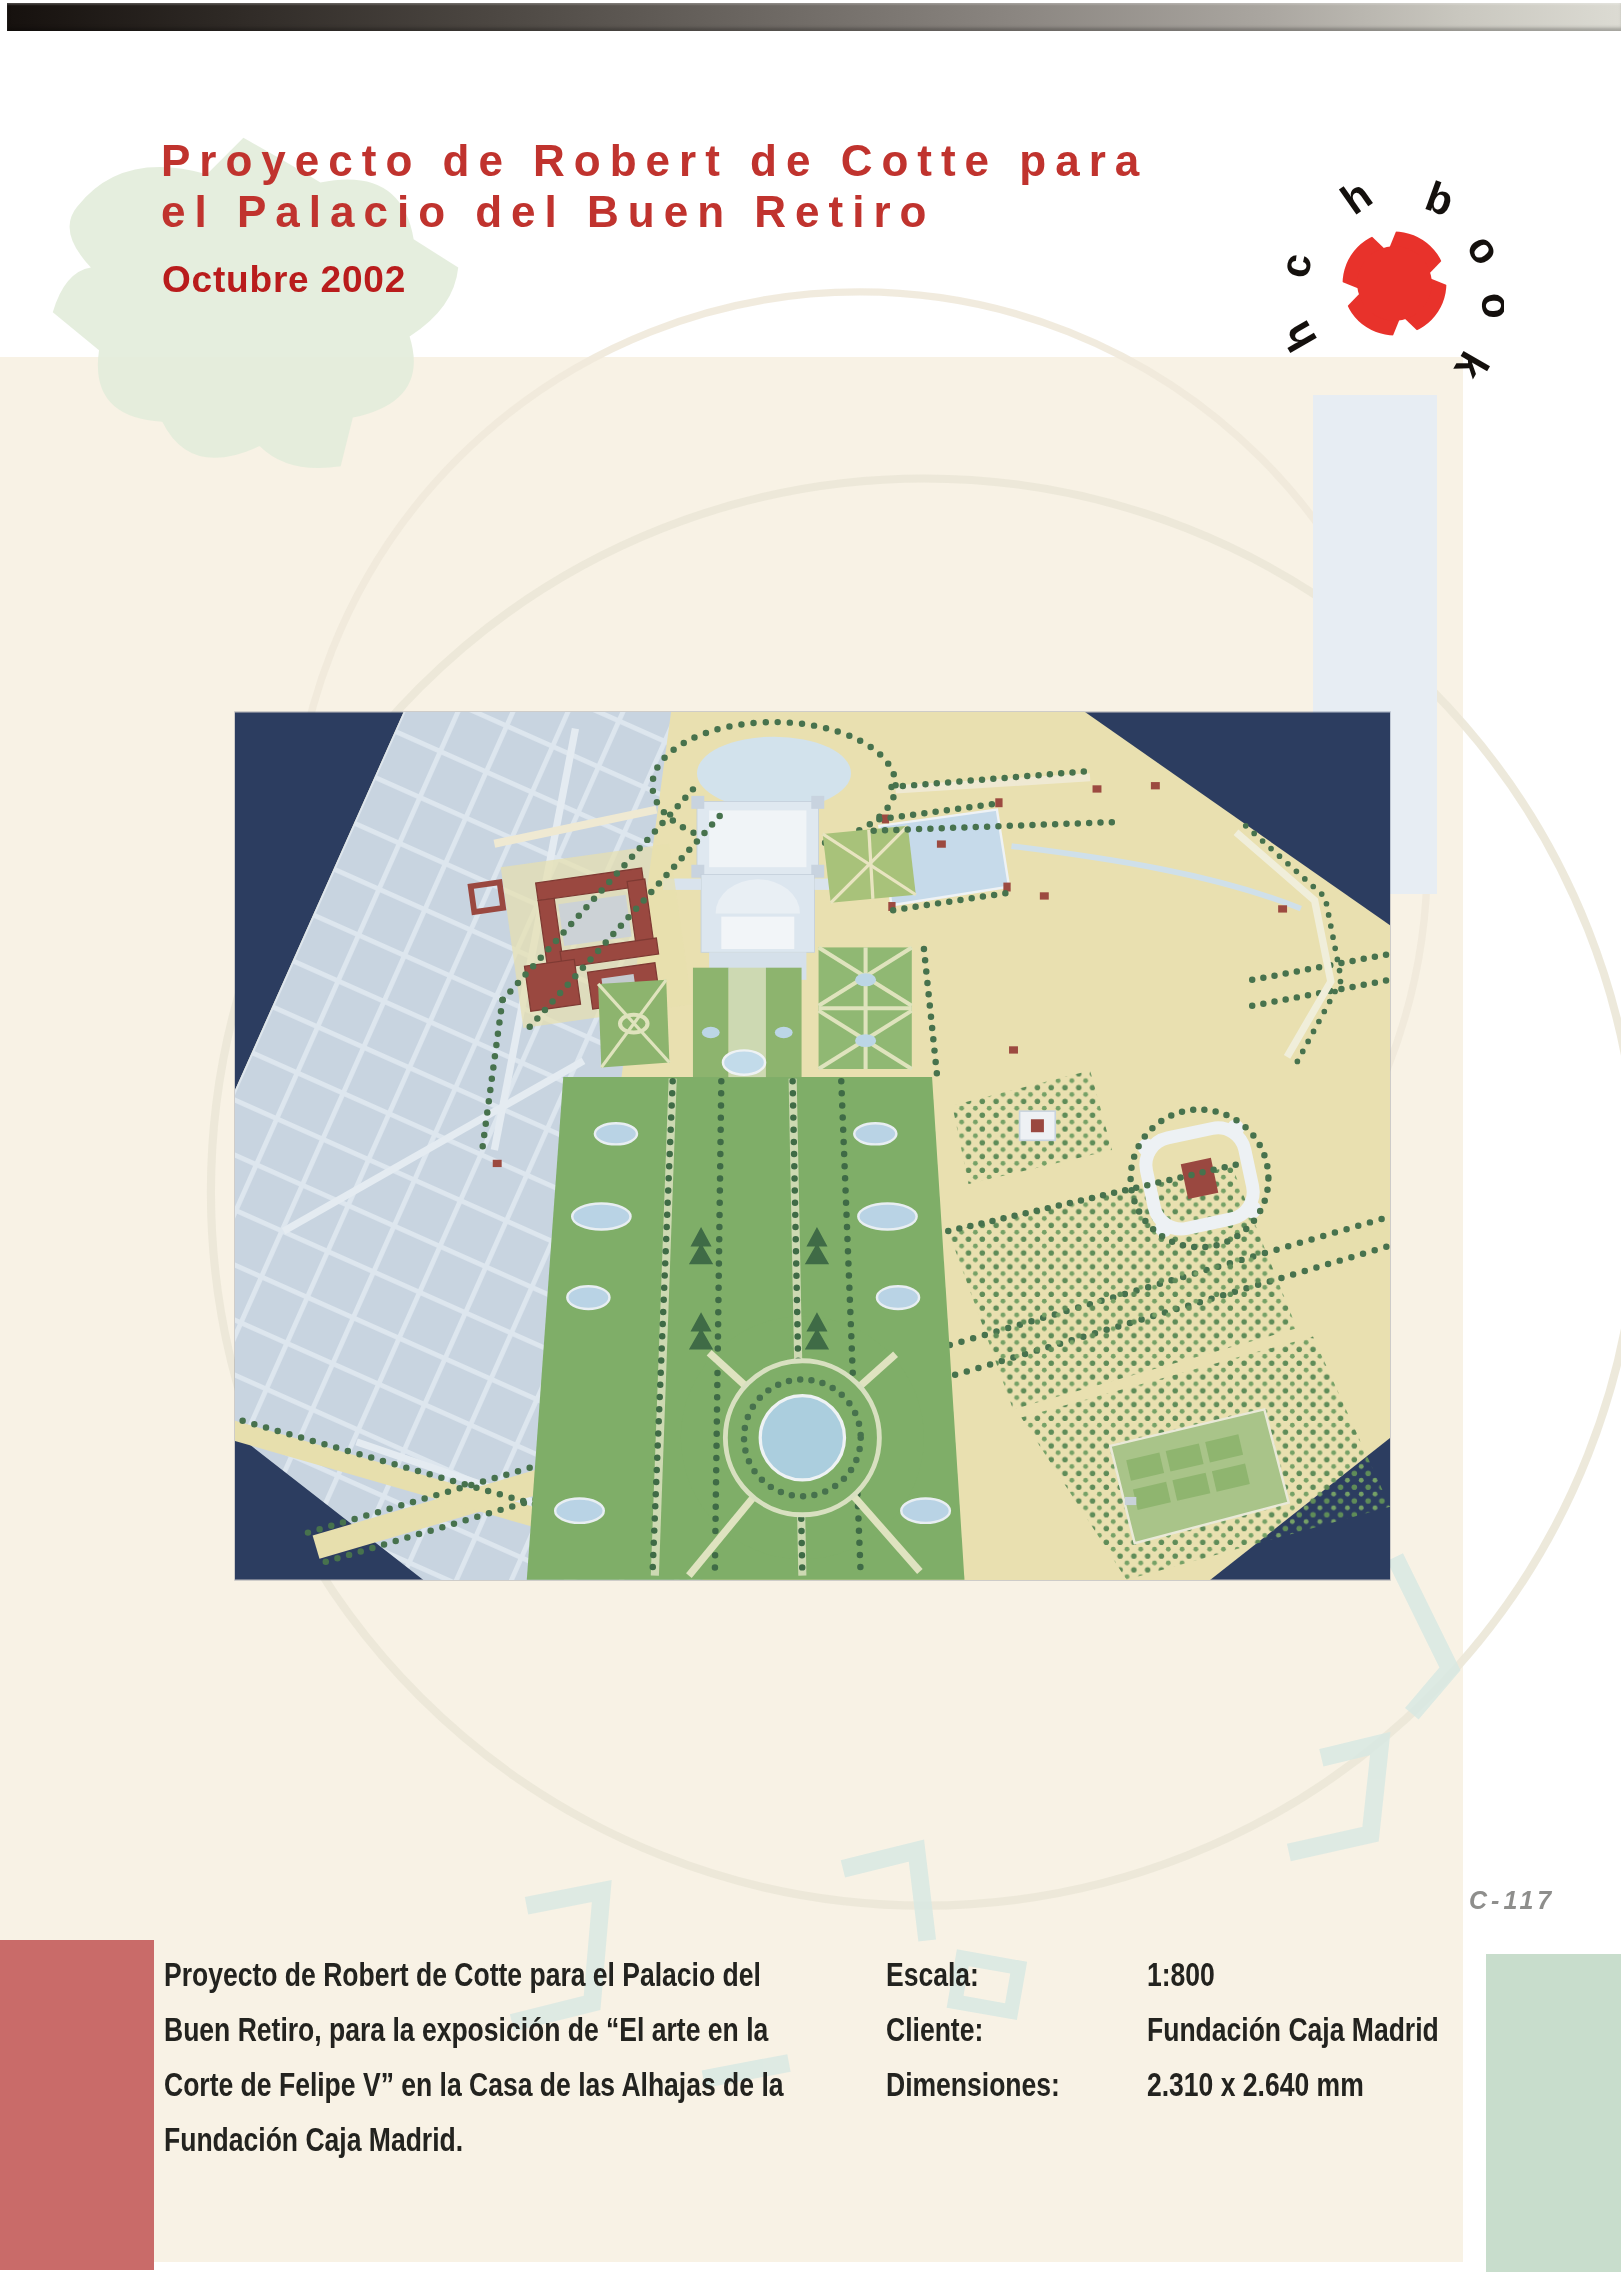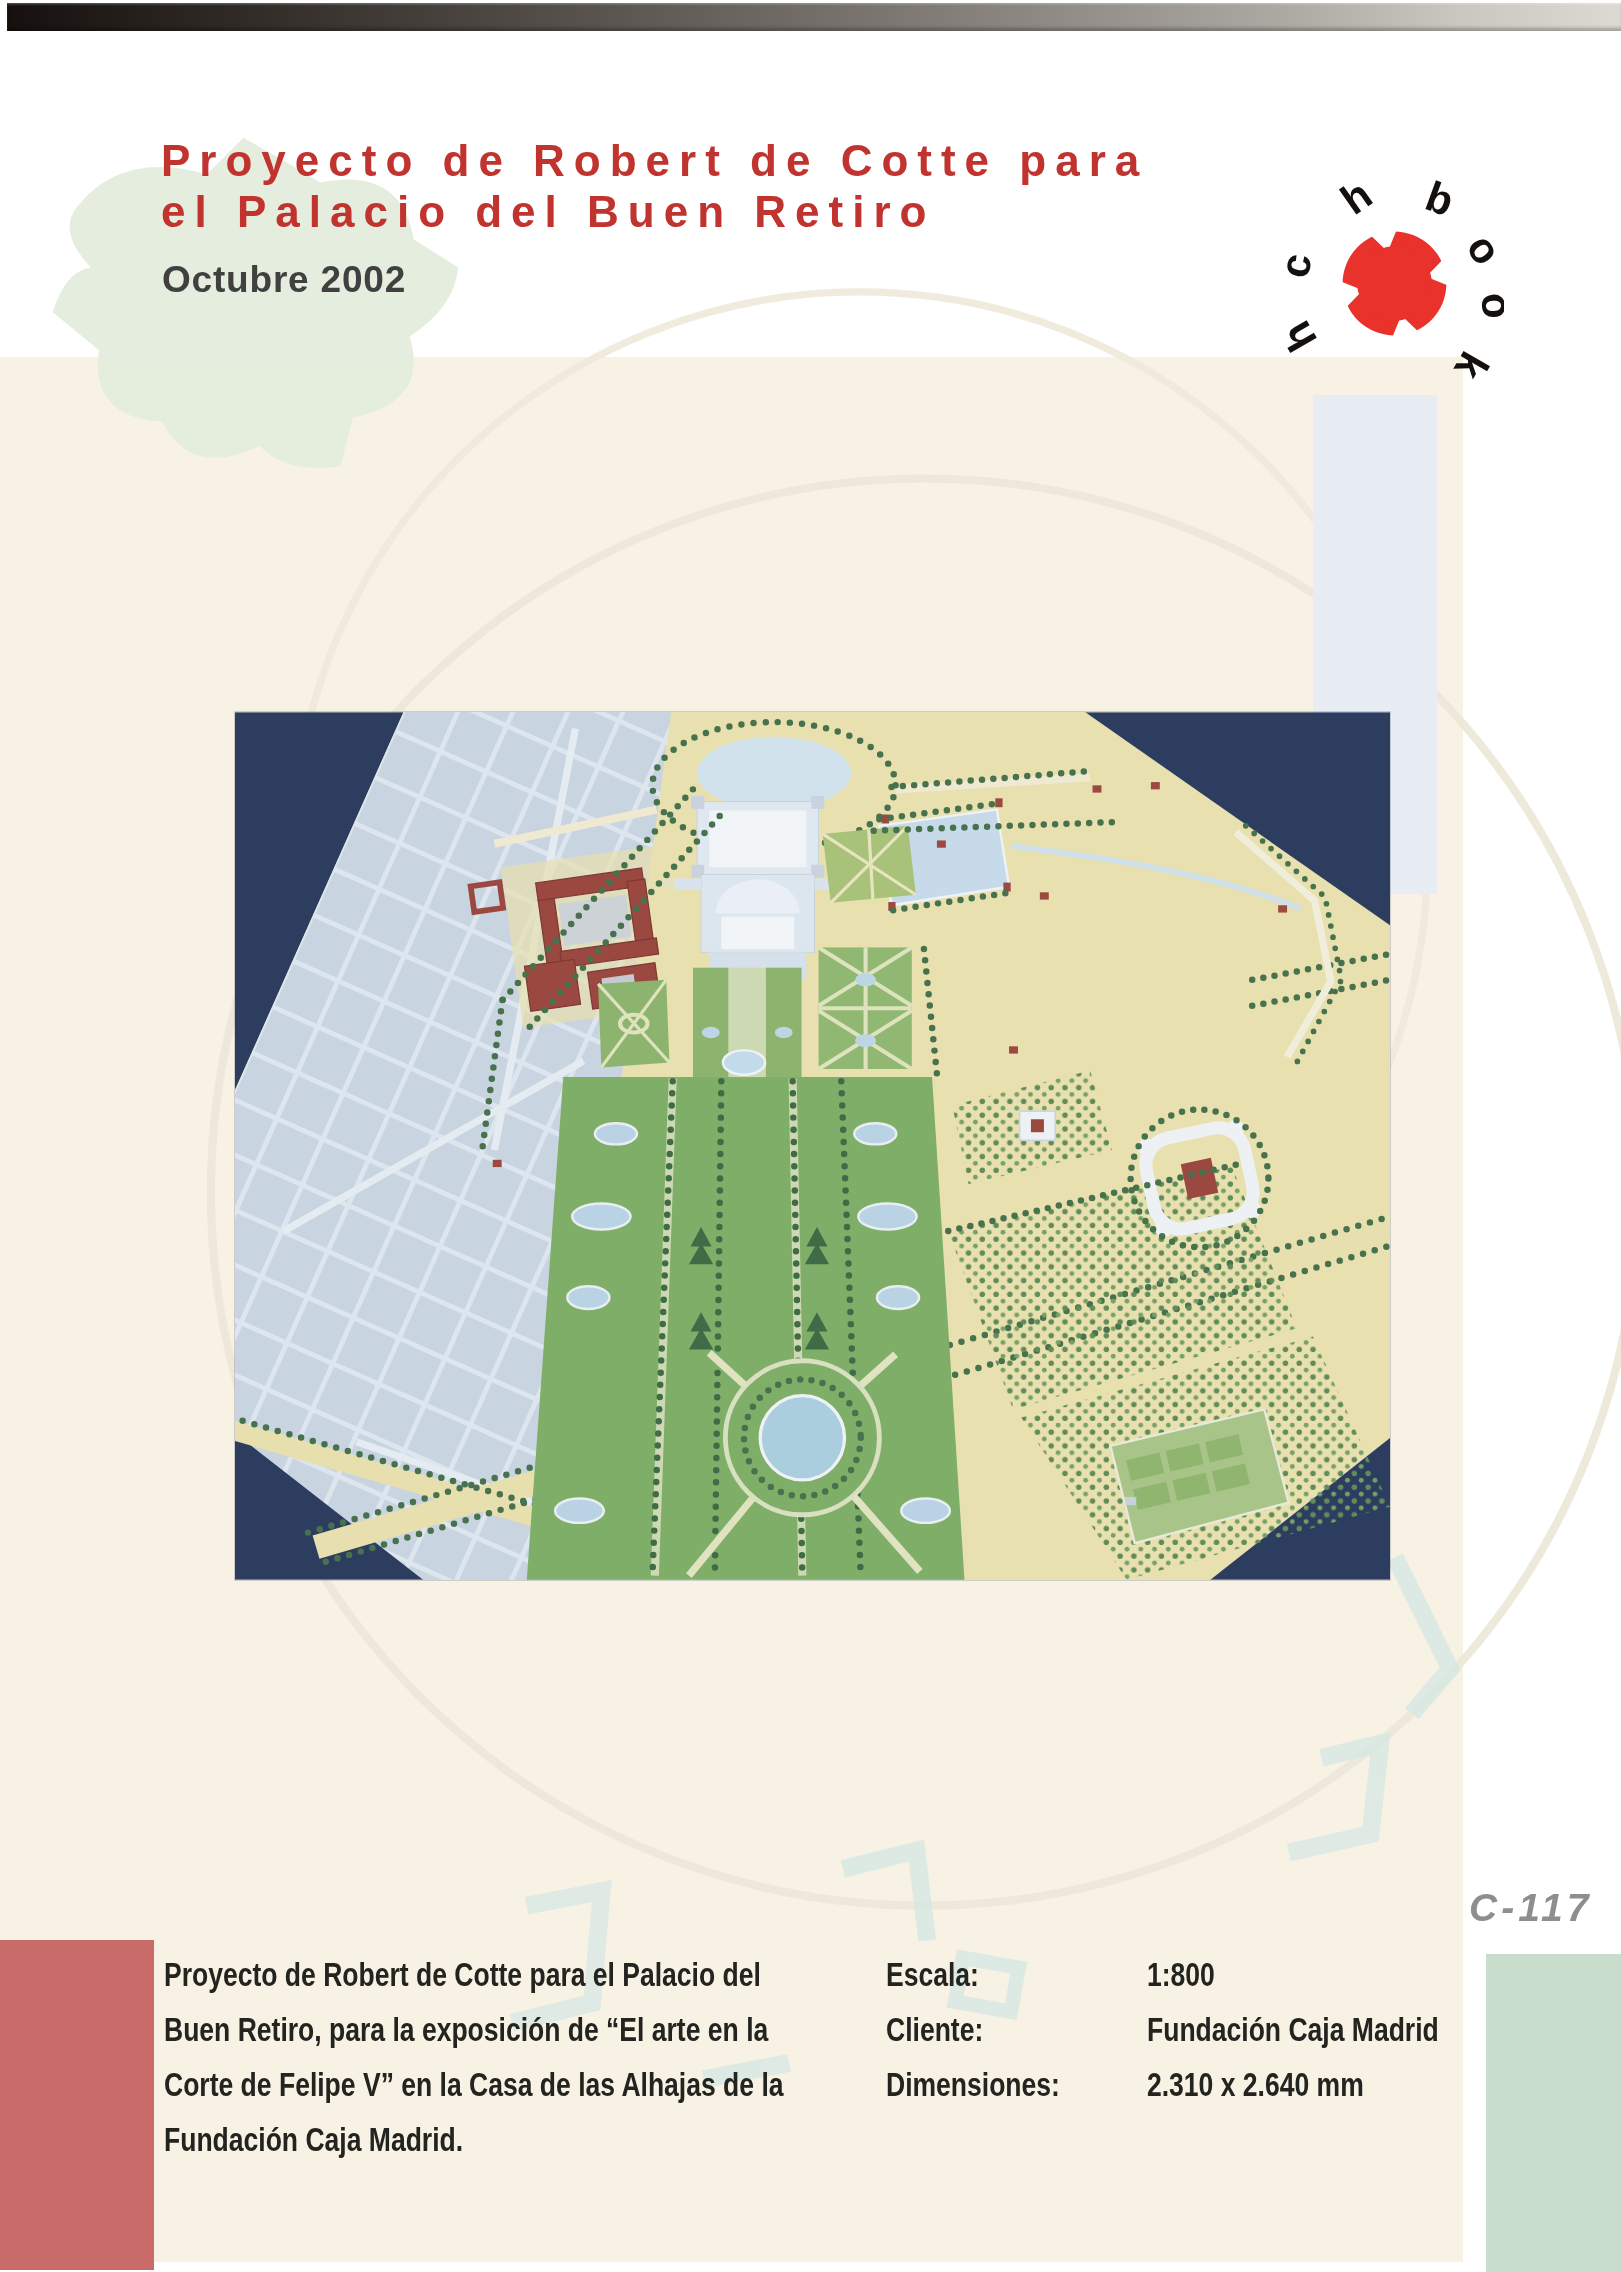--- a/index.html
+++ b/index.html
@@ -11,29 +11,29 @@
     background:linear-gradient(90deg,#16110e 0%,#2f2a26 14%,#4c4742 30%,#6b6661 46%,
                #8a8580 62%,#aaa6a0 78%,#c9c7bf 90%,#dcdbd3 100%);
     box-shadow:inset 0 -3.2px 3.2px rgba(0,0,0,.25), inset 0 1.6px 1.6px rgba(255,255,255,.25);}
 
   .cream{left:0;top:357px;width:1463px;height:1905px;background:#f8f2e5;}
 
   .bluebar{left:1313px;top:395px;width:124px;height:499px;background:#e7edf3;}
 
   .title{left:161px;top:135px;color:#c0332e;font-size:44px;font-weight:bold;
          line-height:51px;letter-spacing:9px;white-space:nowrap;}
-  .date{left:162px;top:259px;color:#404040;font-size:37px;font-weight:bold;letter-spacing:0.8px;}
+  .date{left:162px;top:259px;color:#b91c1c;font-size:37px;font-weight:bold;letter-spacing:0.8px;}
 
   .logo{left:1285px;top:174px;width:219px;height:219px;}
   .logo text{font-family:"Liberation Sans",sans-serif;font-weight:bold;font-size:52px;fill:#14100d;}
 
   .photo{left:235px;top:712px;width:1155px;height:868px;box-shadow:0 0 0 0.8px rgba(40,55,90,.25);}
   .photo svg{display:block;width:100%;height:100%;}
 
-  .code{left:1469px;top:1886px;color:#8e8e8c;font-size:39px;font-weight:bold;
+  .code{left:1469px;top:1886px;color:#8e8e8c;font-size:25px;font-weight:bold;
         font-style:italic;letter-spacing:4px;}
 
   .desc{left:164px;top:1947px;color:#23231f;font-size:34px;font-weight:bold;line-height:55px;
         transform:scaleX(.78);transform-origin:0 0;white-space:nowrap;}
   .flabels{left:886px;top:1947px;color:#23231f;font-size:34px;font-weight:bold;line-height:55px;
         transform:scaleX(.78);transform-origin:0 0;white-space:nowrap;}
   .fvalues{left:1147px;top:1947px;color:#23231f;font-size:34px;font-weight:bold;line-height:55px;
         transform:scaleX(.78);transform-origin:0 0;white-space:nowrap;}
 
   .block-red{left:0;top:1940px;width:154px;height:330px;background:#c96b69;}

